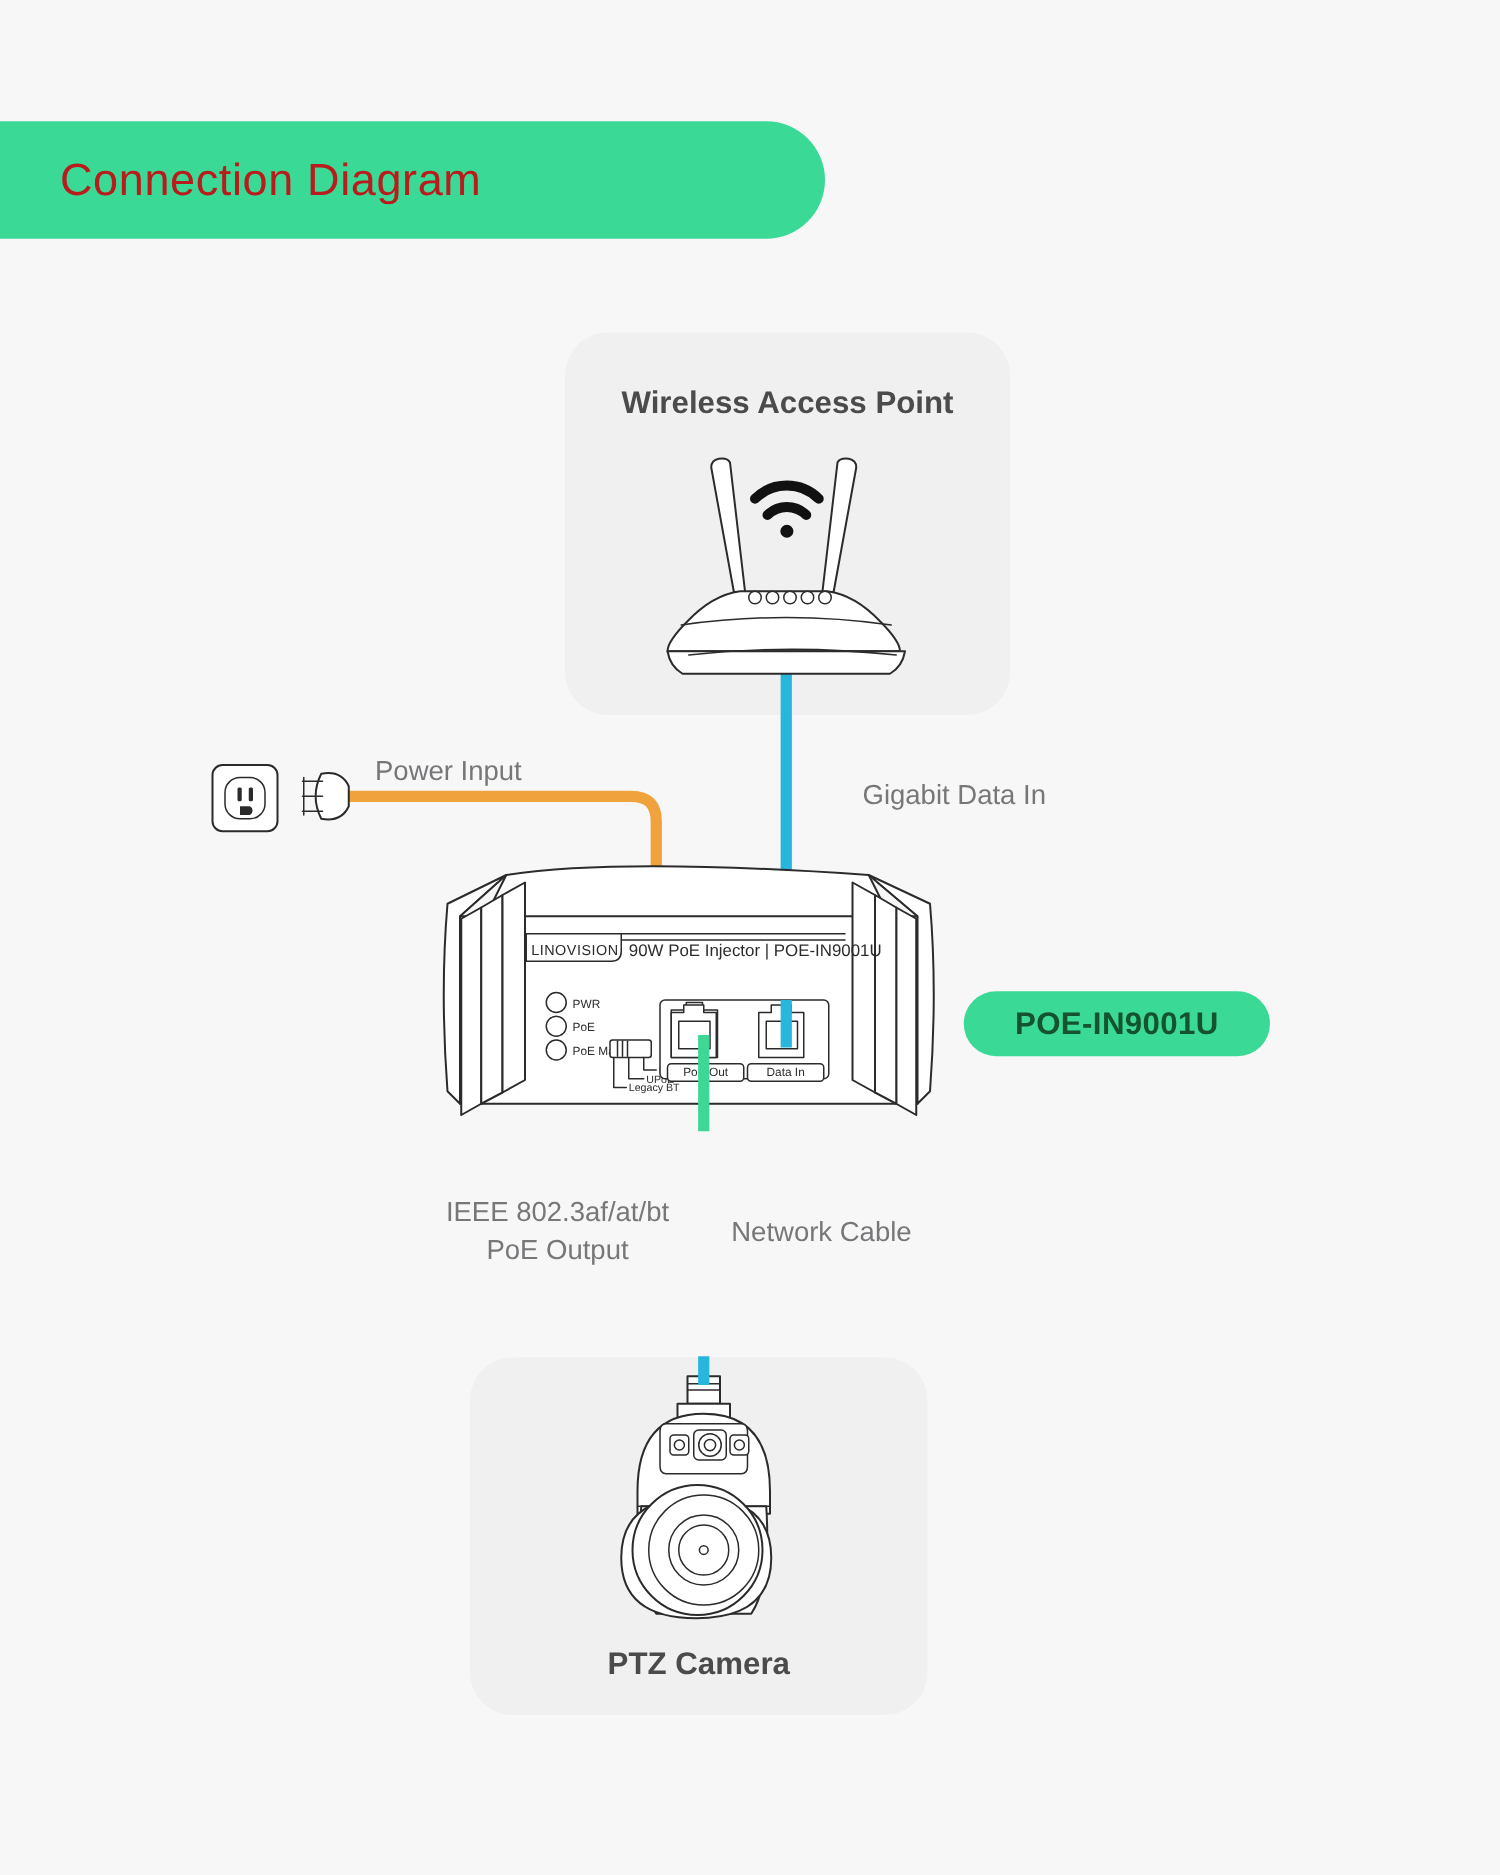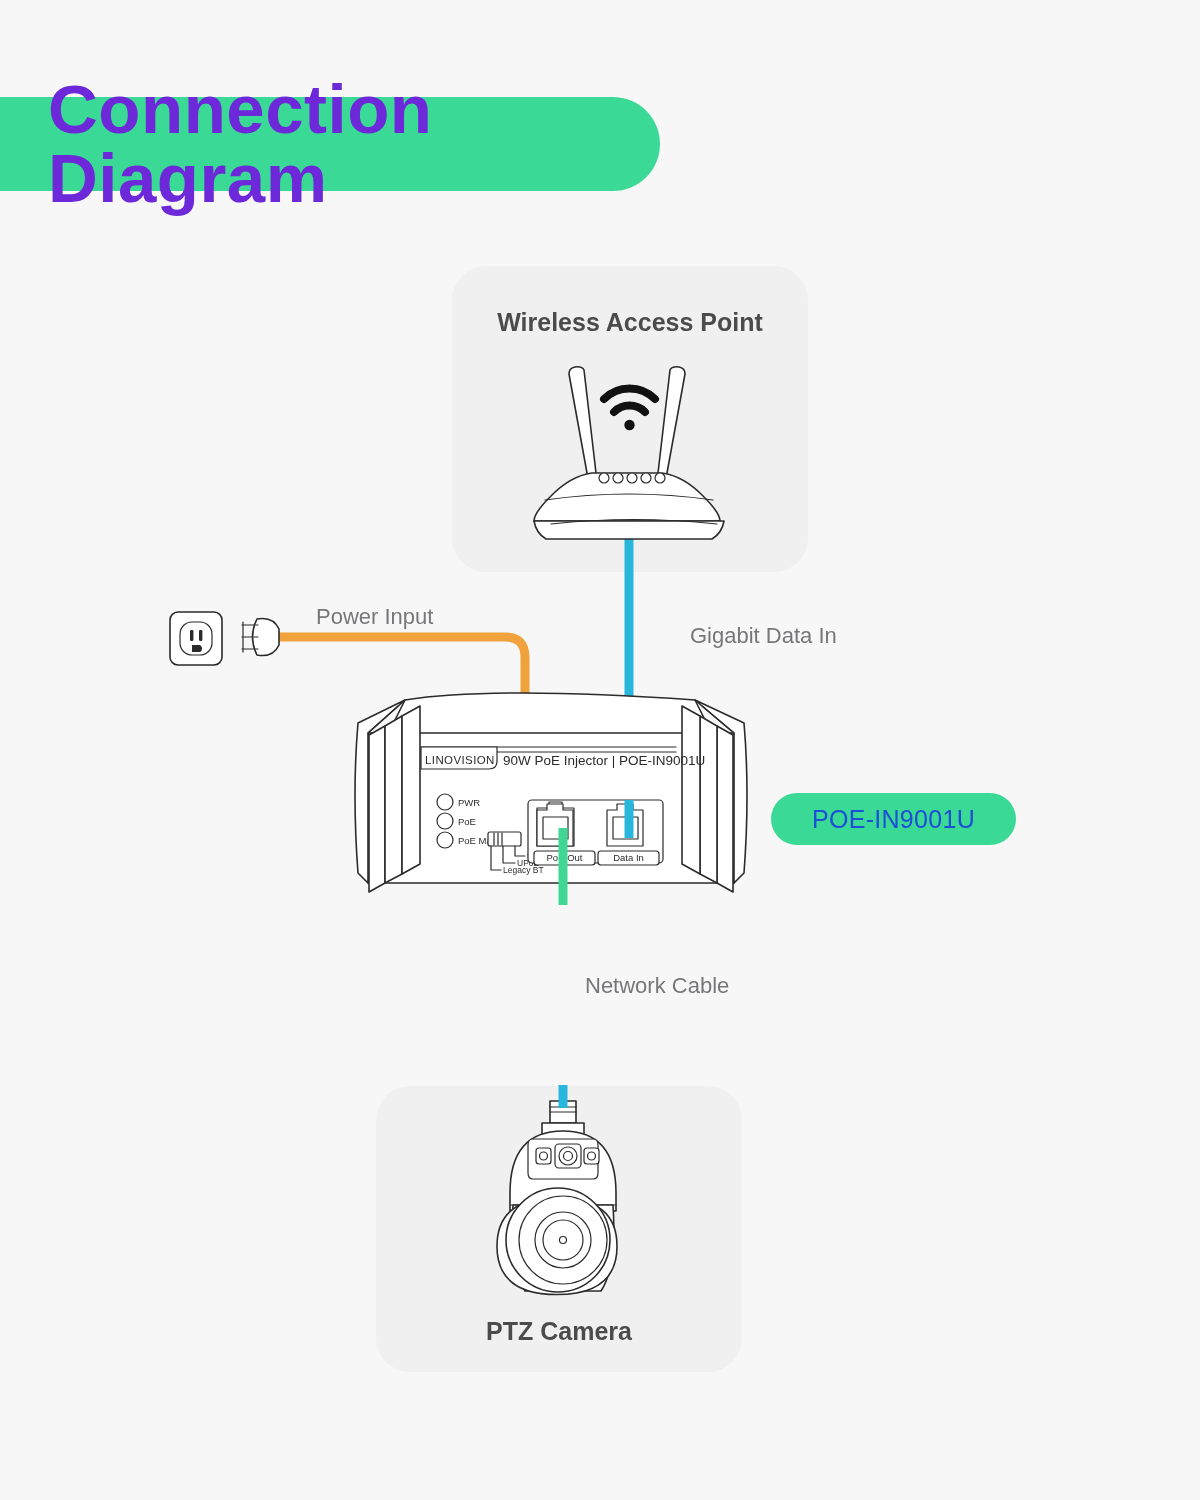--- a/index.html
+++ b/index.html
@@ -24,23 +24,23 @@
     width: 700px;
     height: 94px;
     background: #3bd996;
     border-radius: 0 47px 47px 0;
     display: flex;
     align-items: center;
     box-sizing: border-box;
     padding-left: 88px;
   }
   #title-text {
-    color: #6d28d9;
-    font-size: 69px;
-    font-weight: bold;
+    color: #b91c1c;
+    font-size: 36px;
+    font-weight: normal;
     letter-spacing: 0.5px;
     line-height: 1;
   }
 
   
   .device-card {
     position: absolute;
     background: #f0f0f0;
     border-radius: 34px;
   }
@@ -75,35 +75,35 @@
     top: 793px;
     width: 245px;
     height: 52px;
     background: #3bd996;
     border-radius: 26px;
     display: flex;
     align-items: center;
     justify-content: center;
   }
   #product-badge-text {
-    color: #1d4ed8;
+    color: #14532d;
     font-size: 25px;
-    font-weight: normal;
+    font-weight: bold;
     letter-spacing: 0.3px;
   }
 
   
   .cable-label {
     position: absolute;
     color: #77777a;
     font-size: 22px;
     line-height: 1.35;
     white-space: nowrap;
   }
-  #label-power-input { left: 316px; top: 602px; }
+  #label-power-input { left: 300px; top: 602px; }
   #label-gigabit     { left: 690px; top: 621px; }
   #label-network     { left: 585px; top: 971px; text-align: right; }
   #label-poe-output  {
     left: 348px;
     top: 955px;
     text-align: center;
     white-space: normal;
     width: 196px;
   }
 
@@ -137,20 +137,24 @@
     <div class="card-title" id="ap-title">Wireless Access Point</div>
   </div>
 
   <div id="product-badge">
     <span id="product-badge-text">POE-IN9001U</span>
   </div>
 
   <div class="cable-label" id="label-power-input">Power Input</div>
   <div class="cable-label" id="label-gigabit">Gigabit Data In</div>
   <div class="cable-label" id="label-network">Network Cable</div>
+  <div class="cable-label" id="label-poe-output">
+    <span>IEEE 802.3af/at/bt</span><br>
+    <span>PoE Output</span>
+  </div>
 
   <svg id="art" viewBox="0 0 1200 1500">
     <defs>
       <linearGradient id="poeGrad" x1="0" y1="0" x2="0" y2="1">
         <stop offset="0%" stop-color="#3ed894"></stop>
         <stop offset="55%" stop-color="#32c9b4"></stop>
         <stop offset="100%" stop-color="#29b6dd"></stop>
       </linearGradient>
     </defs>
 

